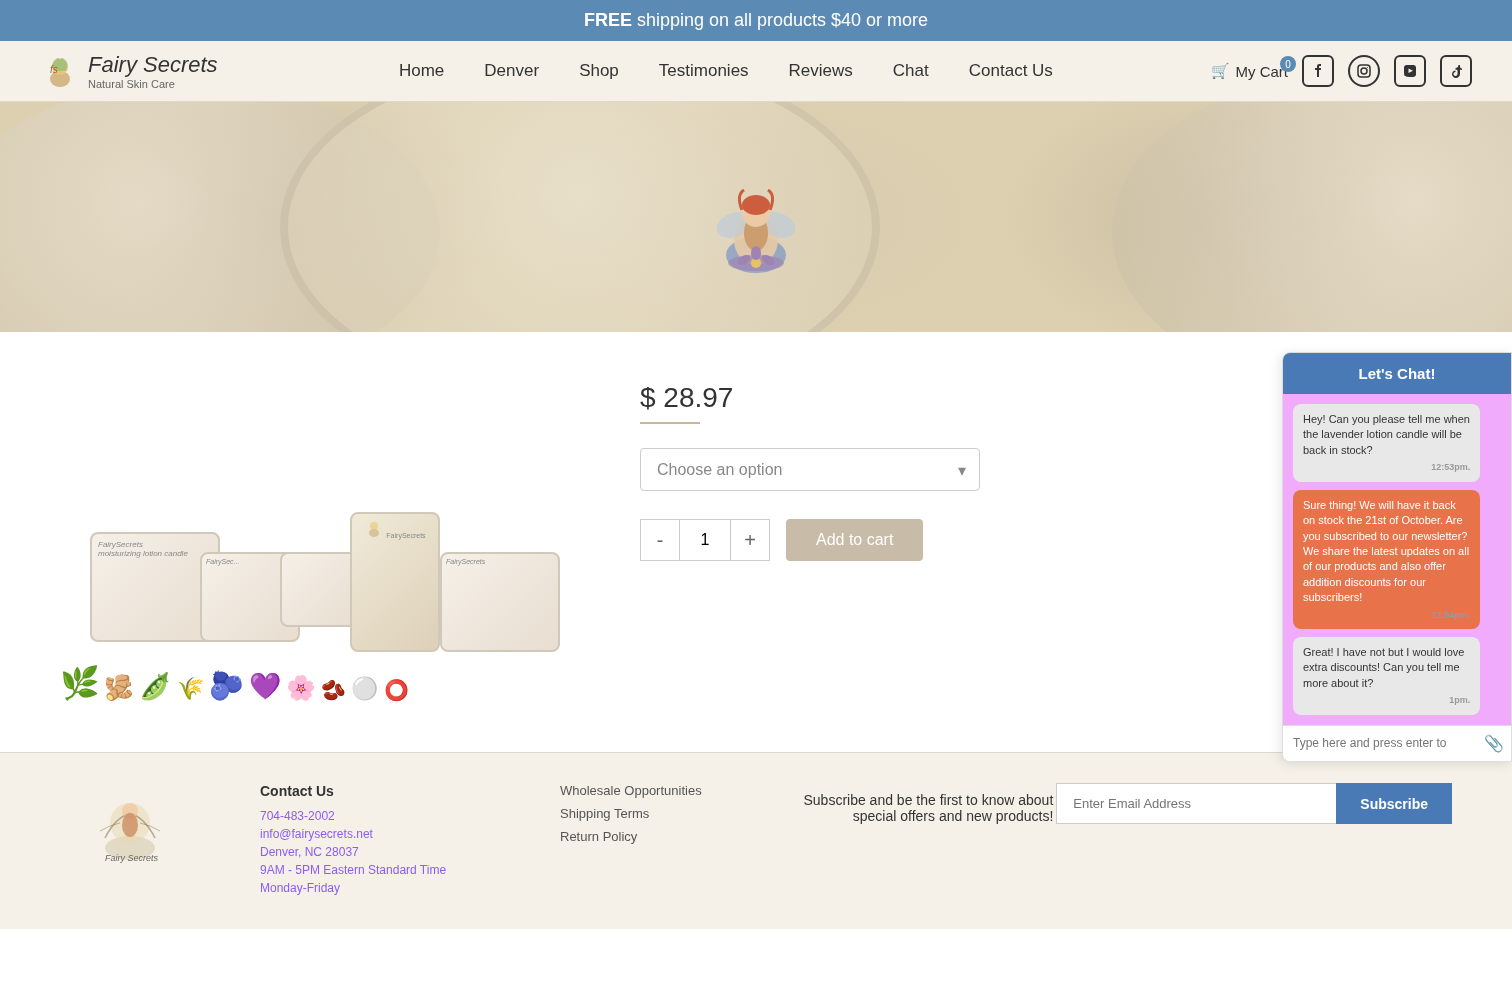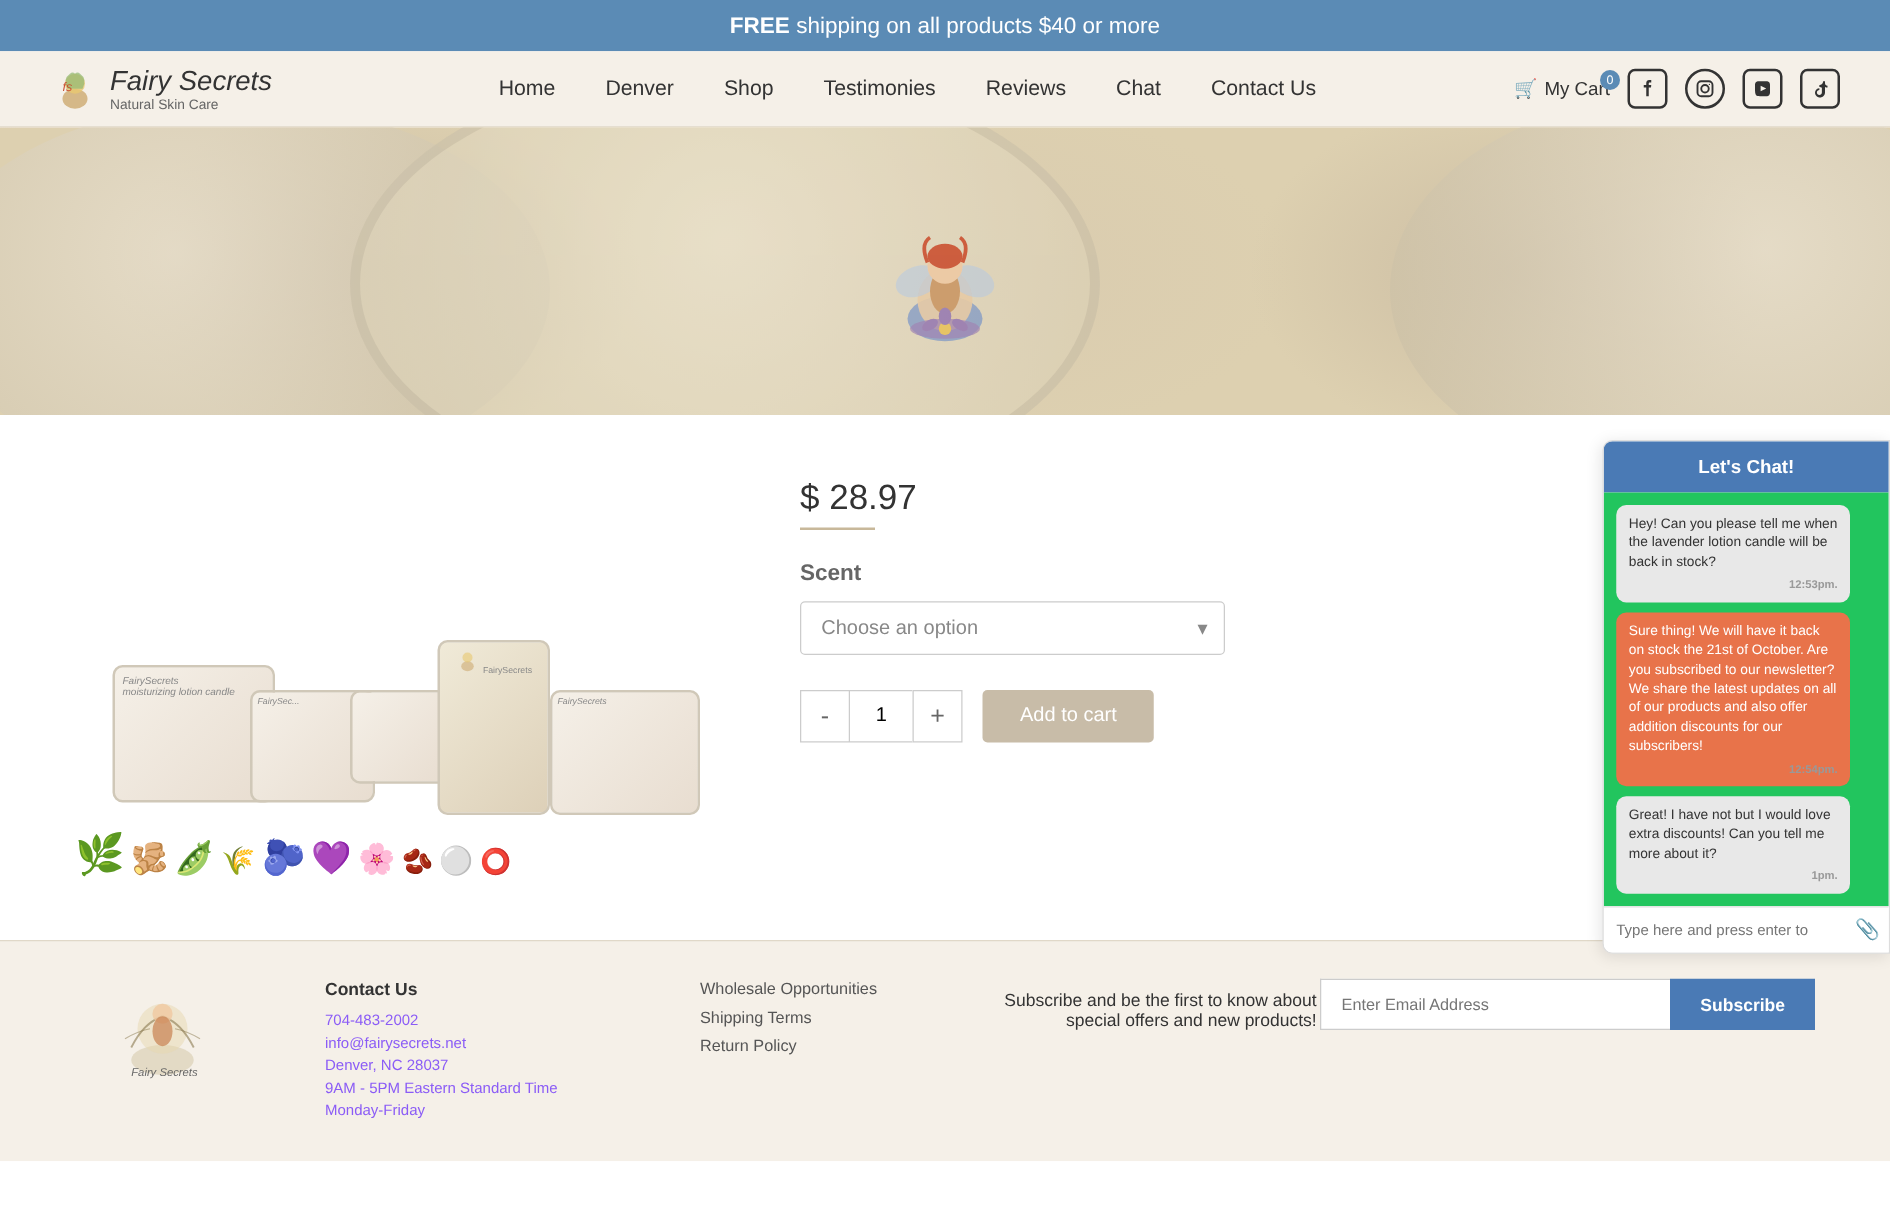--- a/index.html
+++ b/index.html
@@ -326,21 +326,21 @@
     .chat-header {
       background: #4a7ab5;
       color: #fff;
       padding: 12px 16px;
       font-size: 15px;
       font-weight: 600;
       text-align: center;
     }
     .chat-messages {
       padding: 10px;
-      background: #22c55e;
+      background: #f0abfc;
       min-height: 240px;
       display: flex;
       flex-direction: column;
       gap: 8px;
     }
     .chat-msg {
       max-width: 90%;
       font-size: 11px;
       line-height: 1.4;
       padding: 8px 10px;
@@ -555,21 +555,20 @@
         <span style="font-size:22px;color:#c8a060;">⚪</span>
         <span style="font-size:20px;color:#c8a060;">⭕</span>
       </div>
     </div>
   </div>
 
   <div class="product-details">
     <div class="price">$ 28.97</div>
     <div class="price-divider"></div>
 
-    <div class="scent-label">Scent</div>
 
     <div class="select-wrapper">
       <select class="scent-select">
         <option value="">Choose an option</option>
         <option value="lavender">Lavender</option>
         <option value="vanilla">Vanilla</option>
         <option value="cinnamon">Cinnamon</option>
         <option value="berry">Berry</option>
       </select>
       <span class="select-arrow">▾</span>

